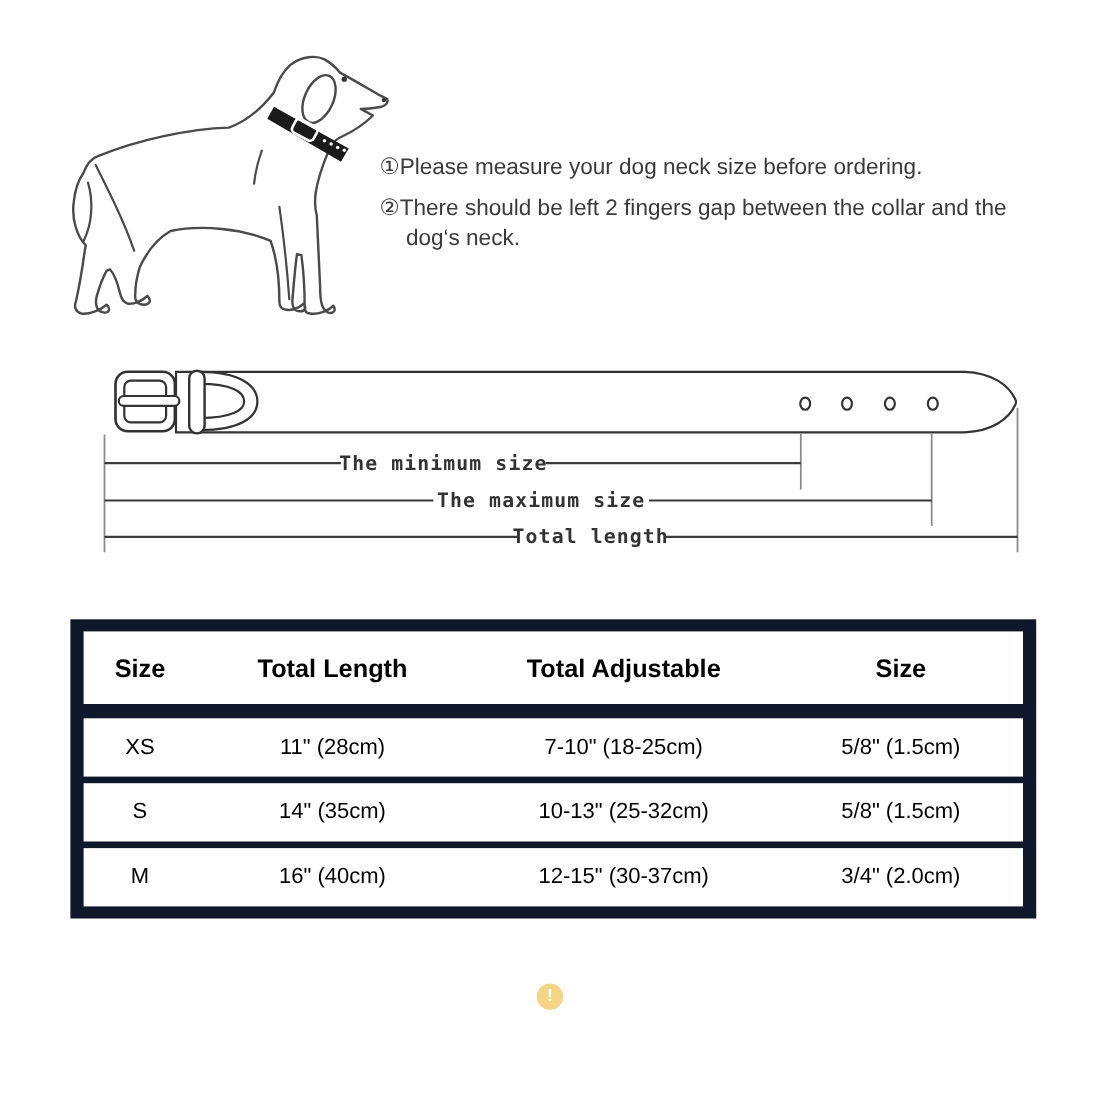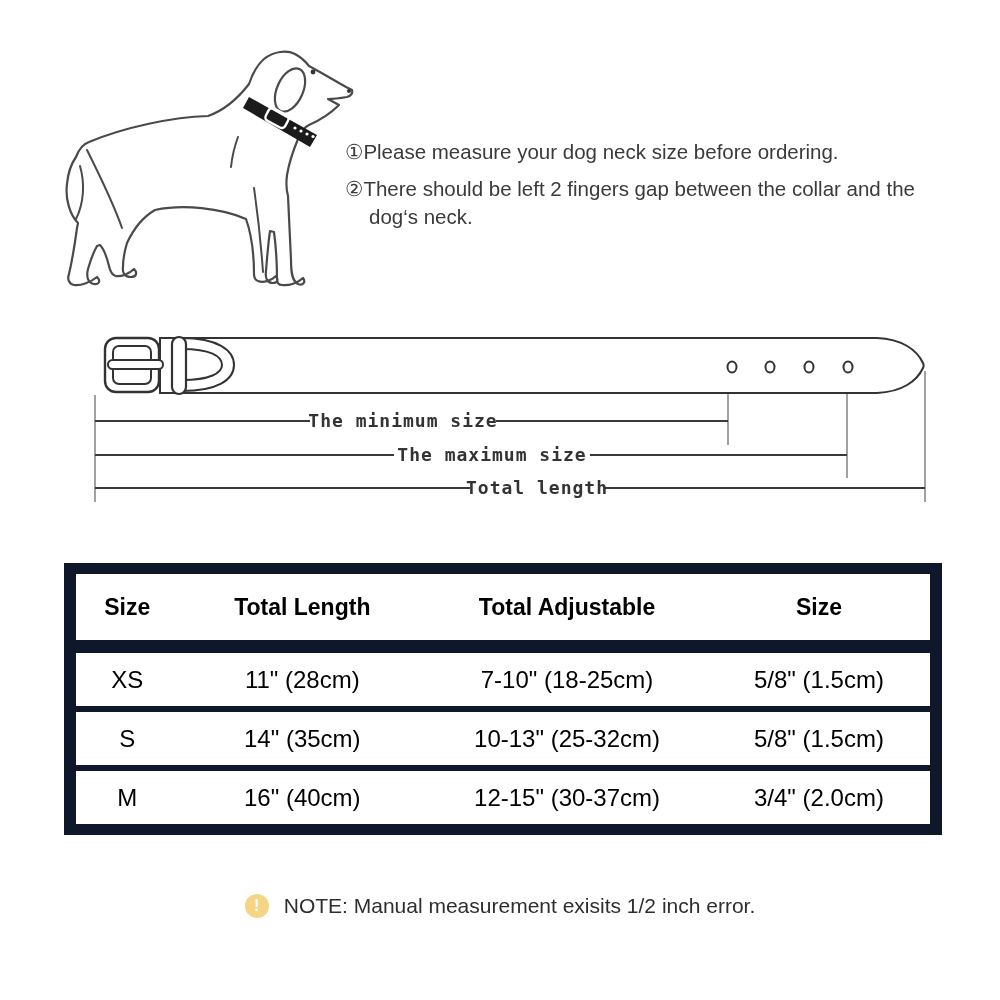--- a/index.html
+++ b/index.html
@@ -19,21 +19,21 @@
 
   
   .collar-wrap { position:absolute; left:72px; top:325px; width:890px; height:185px; }
 
   
   .size-table { position:absolute; left:64px; top:563px; width:878px; height:272px;
     background:#0f172a; padding:11px 12px 10px 12px; box-sizing:border-box; }
   .t-row { background:#ffffff; display:grid;
     grid-template-columns:12% 29% 33% 26%; align-items:center; }
   .t-row.head { height:66px; margin-bottom:13px; font-weight:bold; font-size:23px; color:#000; }
-  .t-row.body { height:53px; margin-bottom:6px; font-size:24px; color:#000; }
+  .t-row.body { height:53px; margin-bottom:6px; font-size:20px; color:#000; }
   .t-row.body:last-child { margin-bottom:0; }
   .t-cell { text-align:center; }
 
   
   .note { position:absolute; left:0; top:884px; width:1000px; height:44px;
     display:flex; align-items:center; justify-content:center; gap:15px; }
   .note-icon { width:24px; height:24px; border-radius:50%; background:#f5d584;
     color:#ffffff; font-weight:bold; font-size:16px; line-height:24px;
     text-align:center; flex:0 0 auto; }
   .note-text { font-size:21px; color:#2e2e2e; }
@@ -164,16 +164,15 @@
     <div class="t-row body">
       <div class="t-cell">M</div>
       <div class="t-cell">16" (40cm)</div>
       <div class="t-cell">12-15" (30-37cm)</div>
       <div class="t-cell">3/4" (2.0cm)</div>
     </div>
   </div>
 
   <div class="note">
     <div class="note-icon">!</div>
-    <div class="note-text">NOTE: Manual measurement exisits 1/2 inch error.</div>
   </div>
 
 </div>
 
 </body></html>

